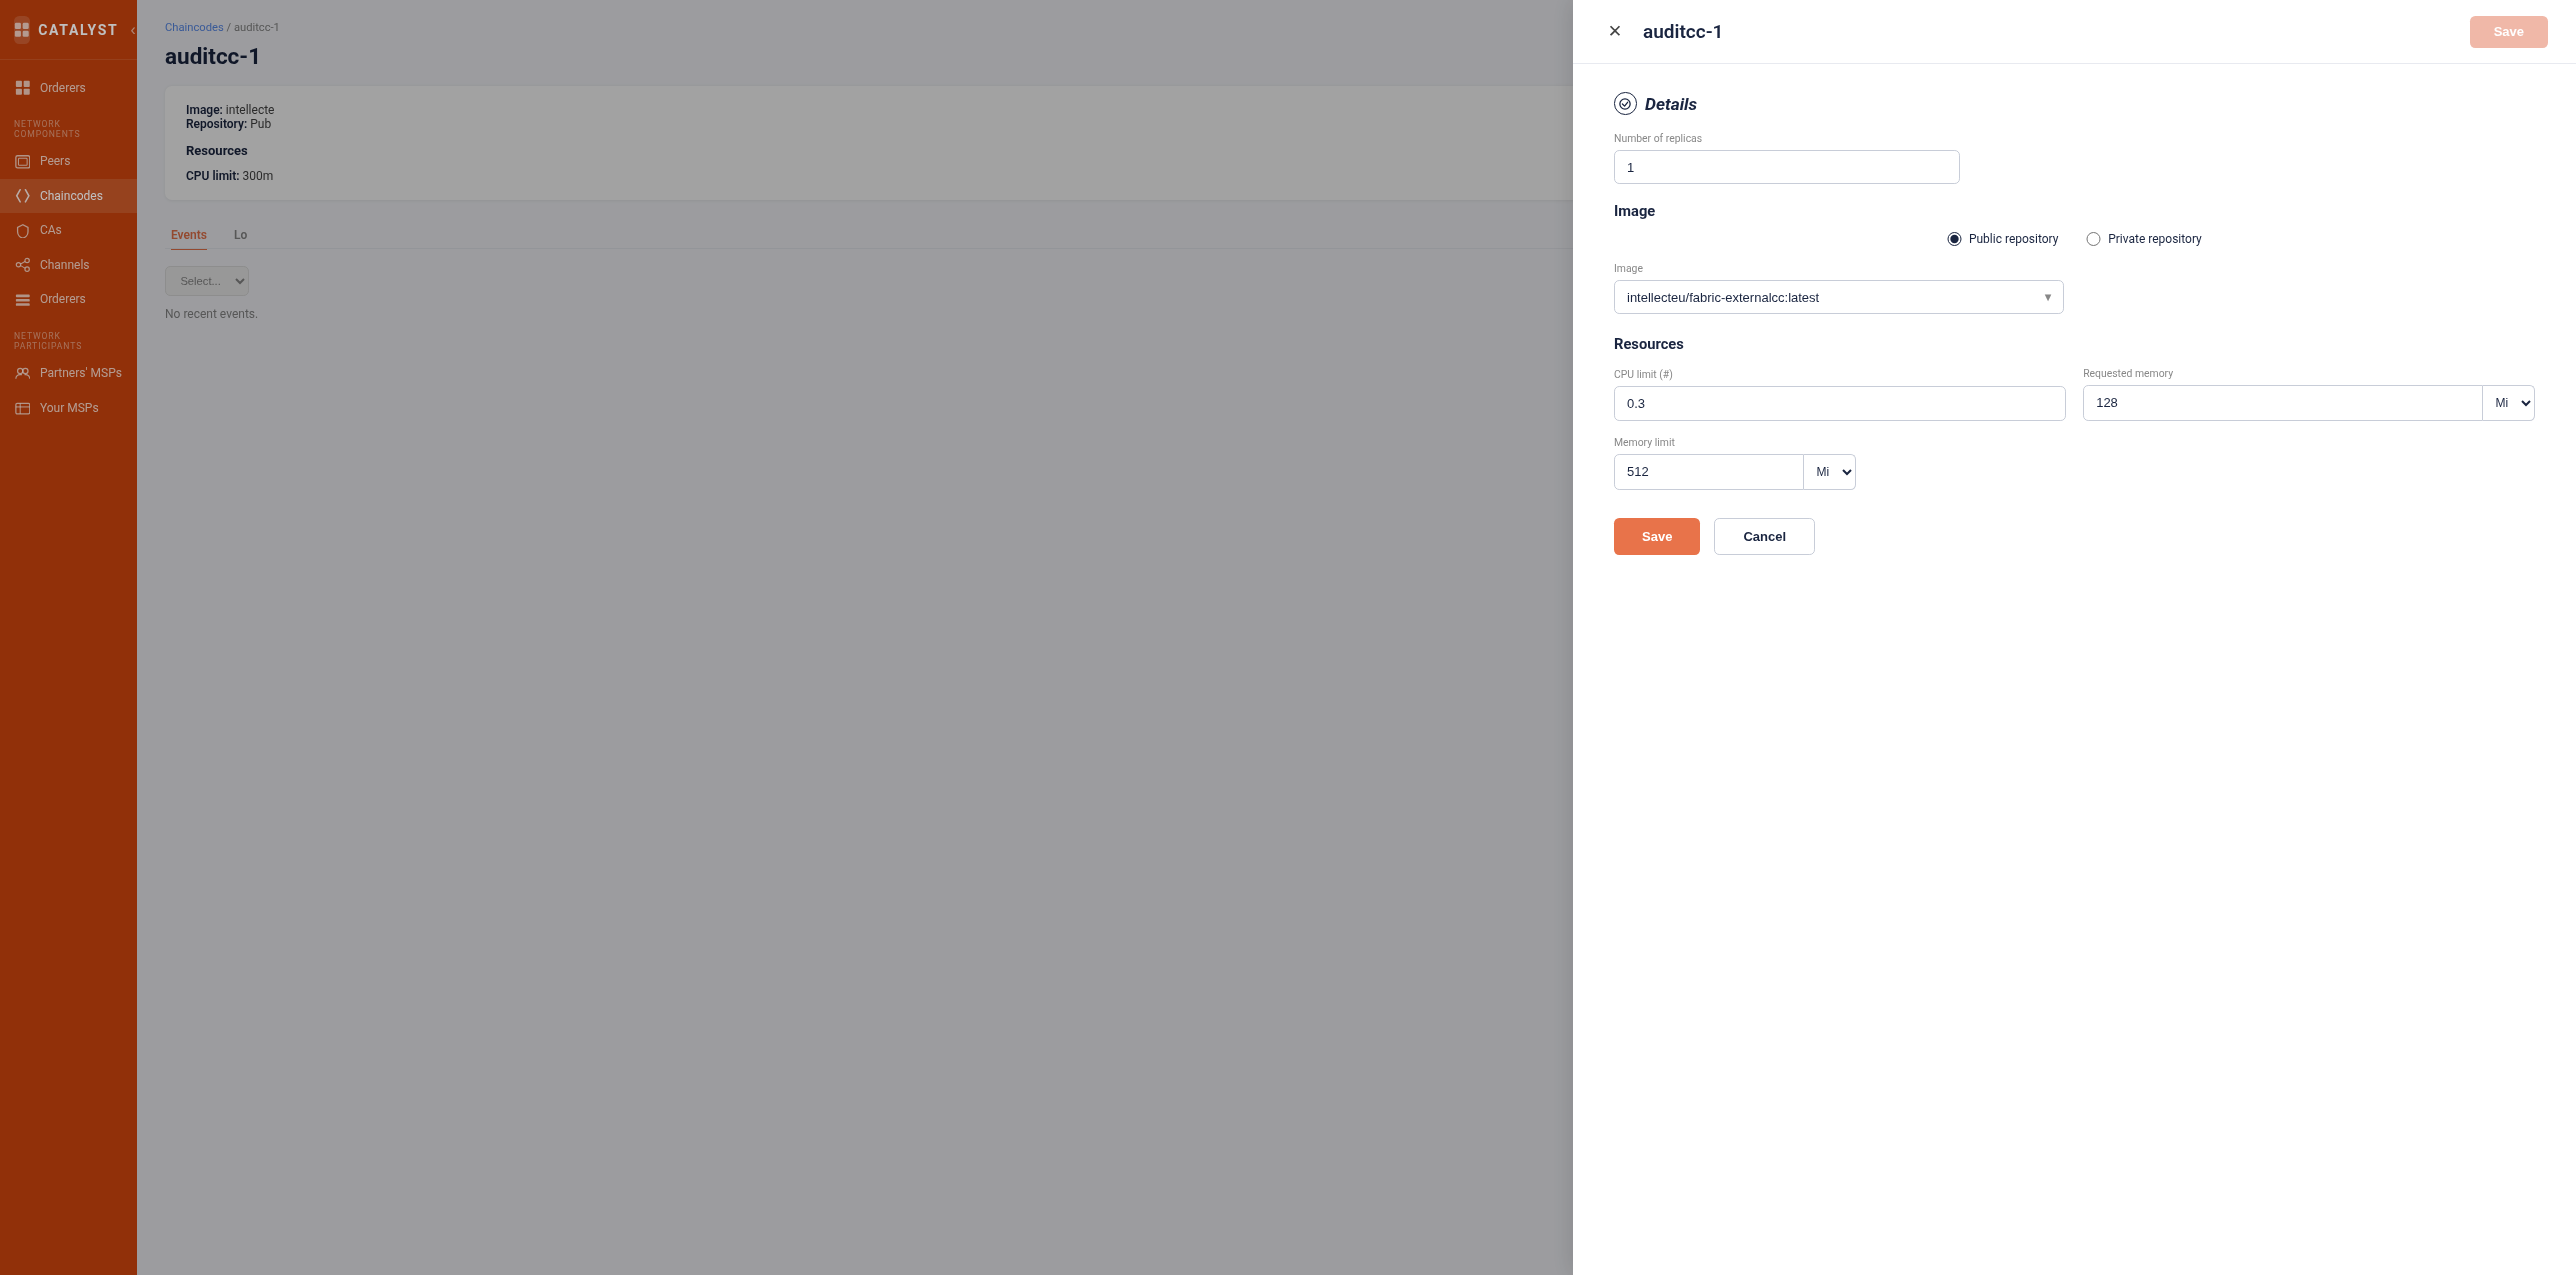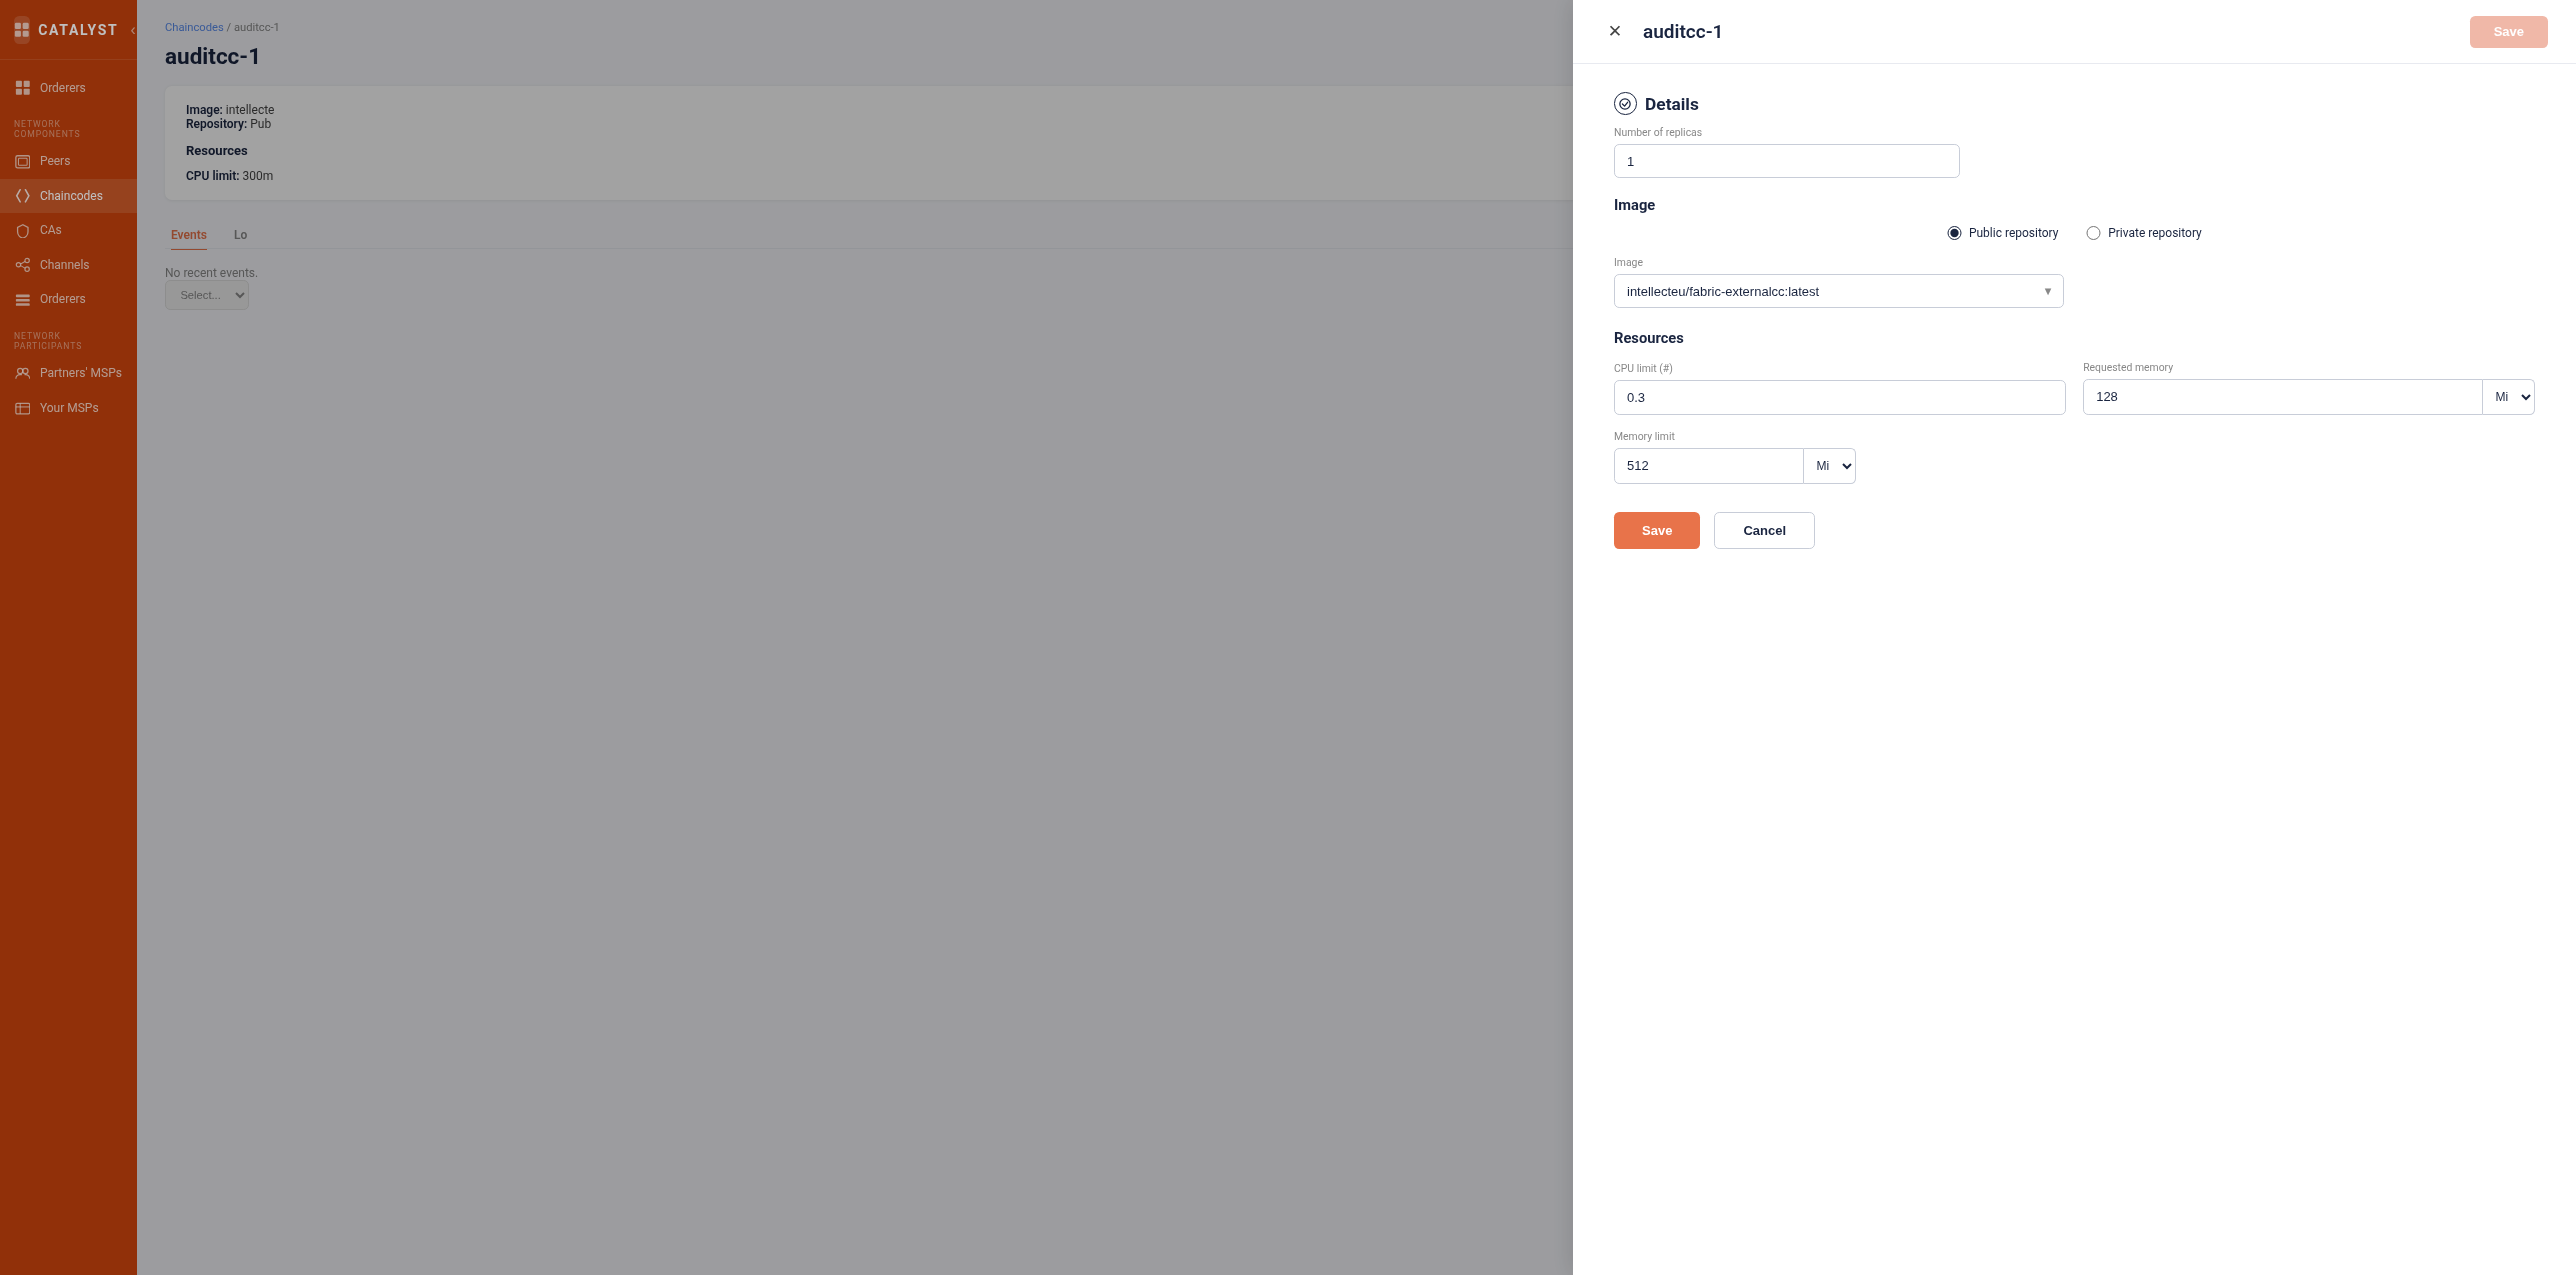--- a/index.html
+++ b/index.html
@@ -195,21 +195,22 @@
       flex: 1;
       overflow-y: auto;
       padding: 28px 41px;
     }
 
     
     .section-header {
       display: flex;
       align-items: center;
       gap: 8.6px;
-      margin-bottom: 11px;
+      margin-bottom: 17px;
+      font-style: italic;
     }
     .section-check-icon {
       width: 22.5px; height: 22.5px;
       border-radius: 50%;
       border: 1.7px solid #1a2540;
       display: flex; align-items: center; justify-content: center;
       font-size: 11.2px;
       color: #1a2540;
     }
     .section-title {
@@ -474,26 +475,26 @@
             <span class="label">CPU limit:</span>
             <span>300m</span>
           </div>
         </div>
       </div>
     </div>
     <div class="tabs-row">
       <div class="tab-item active">Events</div>
       <div class="tab-item">Lo</div>
     </div>
-    <div style="color:#888; font-size:12px;">No recent events.</div>
     <div style="margin-bottom:10.4px; display:flex; gap:8.6px;">
       <select style="padding:7px 10.4px; border:1.3px solid #ddd; border-radius:5.2px; font-size:11.2px; color:#888;">
         <option>Select...</option>
       </select>
     </div>
+    <div style="color:#888; font-size:12px;">No recent events.</div>
   </div>
 
   <div class="overlay-backdrop"></div>
 
   <div class="drawer">
     <div class="drawer-header">
       <button class="drawer-close-btn">✕</button>
       <span class="drawer-title">auditcc-1</span>
       <button class="drawer-save-btn-header">Save</button>
     </div>

